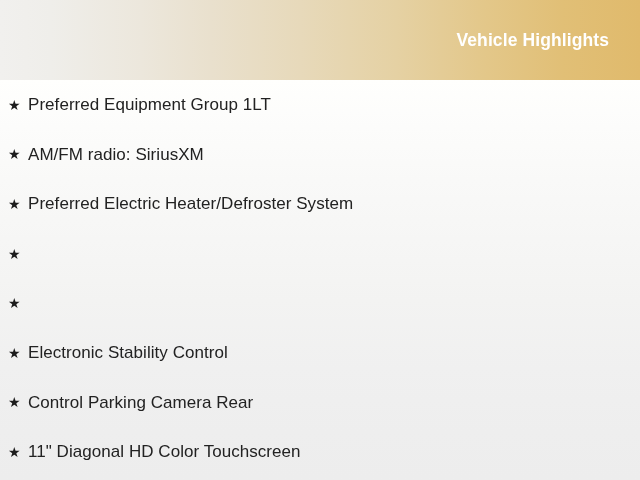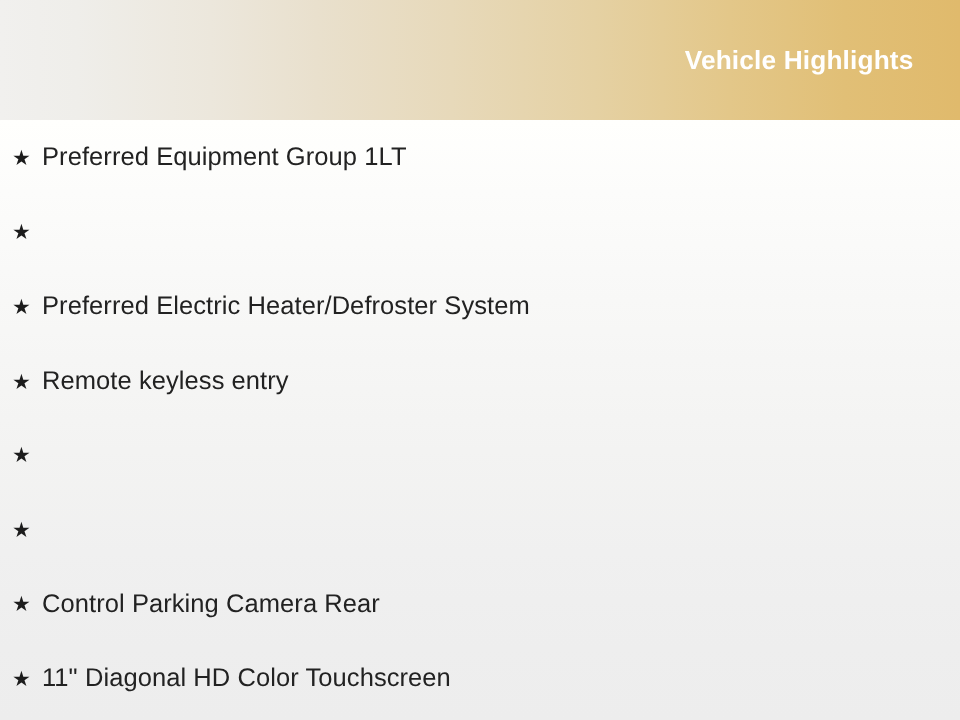--- a/index.html
+++ b/index.html
@@ -123,38 +123,39 @@
   <div id="highlights-body">
     <ul id="highlights-list">
 
       <li class="highlight-item">
         <span class="bullet-star">★</span>
         <span class="highlight-text">Preferred Equipment Group 1LT</span>
       </li>
 
       <li class="highlight-item">
         <span class="bullet-star">★</span>
+        <span class="highlight-text">AM/FM radio: SiriusXM</span>
       </li>
 
       <li class="highlight-item">
         <span class="bullet-star">★</span>
         <span class="highlight-text">Preferred Electric Heater/Defroster System</span>
       </li>
 
       <li class="highlight-item">
         <span class="bullet-star">★</span>
-        <span class="highlight-text">Remote keyless entry</span>
       </li>
 
       <li class="highlight-item">
         <span class="bullet-star">★</span>
       </li>
 
       <li class="highlight-item">
         <span class="bullet-star">★</span>
+        <span class="highlight-text">Electronic Stability Control</span>
       </li>
 
       <li class="highlight-item">
         <span class="bullet-star">★</span>
         <span class="highlight-text">Control Parking Camera Rear</span>
       </li>
 
       <li class="highlight-item">
         <span class="bullet-star">★</span>
         <span class="highlight-text">11" Diagonal HD Color Touchscreen</span>

